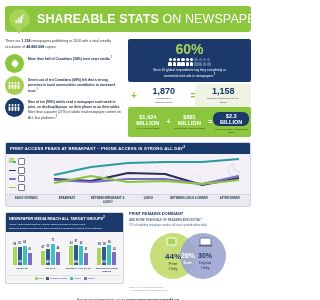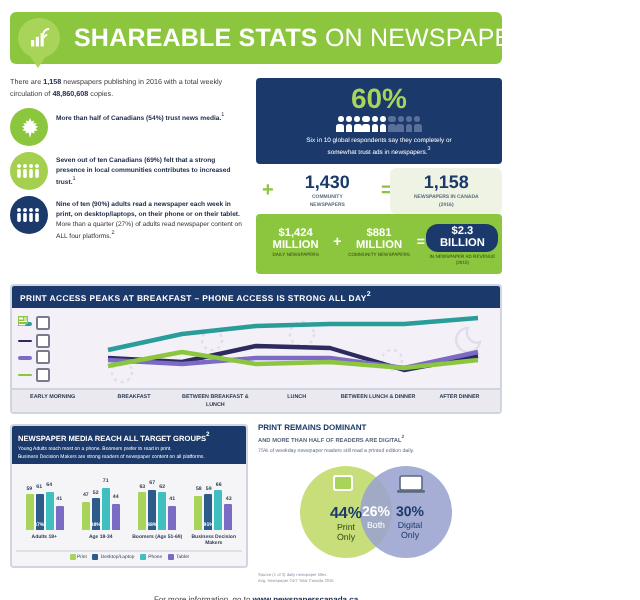--- a/index.html
+++ b/index.html
@@ -264,21 +264,21 @@
         </div>
         <div class="cap60">
           <div>Six in 10 global respondents say they completely or</div>
           <div><span>somewhat trust ads in newspapers.</span><sup>3</sup></div>
         </div>
       </div>
 
       <div class="statrow">
         <div class="op">+</div>
         <div class="stat">
-          <div class="num">1,430</div>
+          <div class="num">1,870</div>
           <div class="lab">
             <div>COMMUNITY</div>
             <div>NEWSPAPERS</div>
           </div>
         </div>
         <div class="op">=</div>
         <div class="stat hl">
           <div class="mapbg"></div>
           <div class="num">1,158</div>
           <div class="lab">

